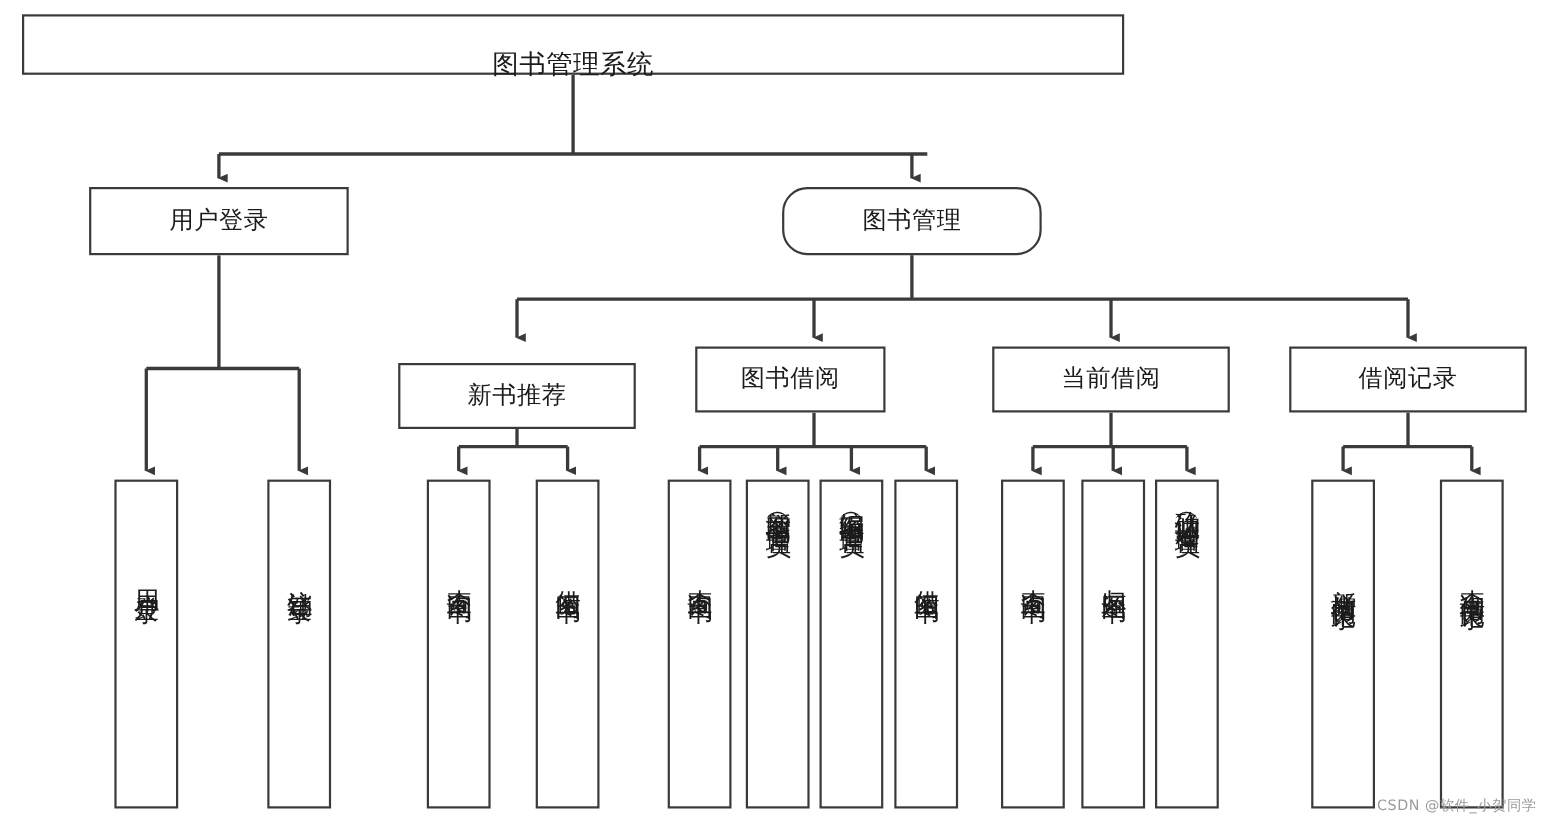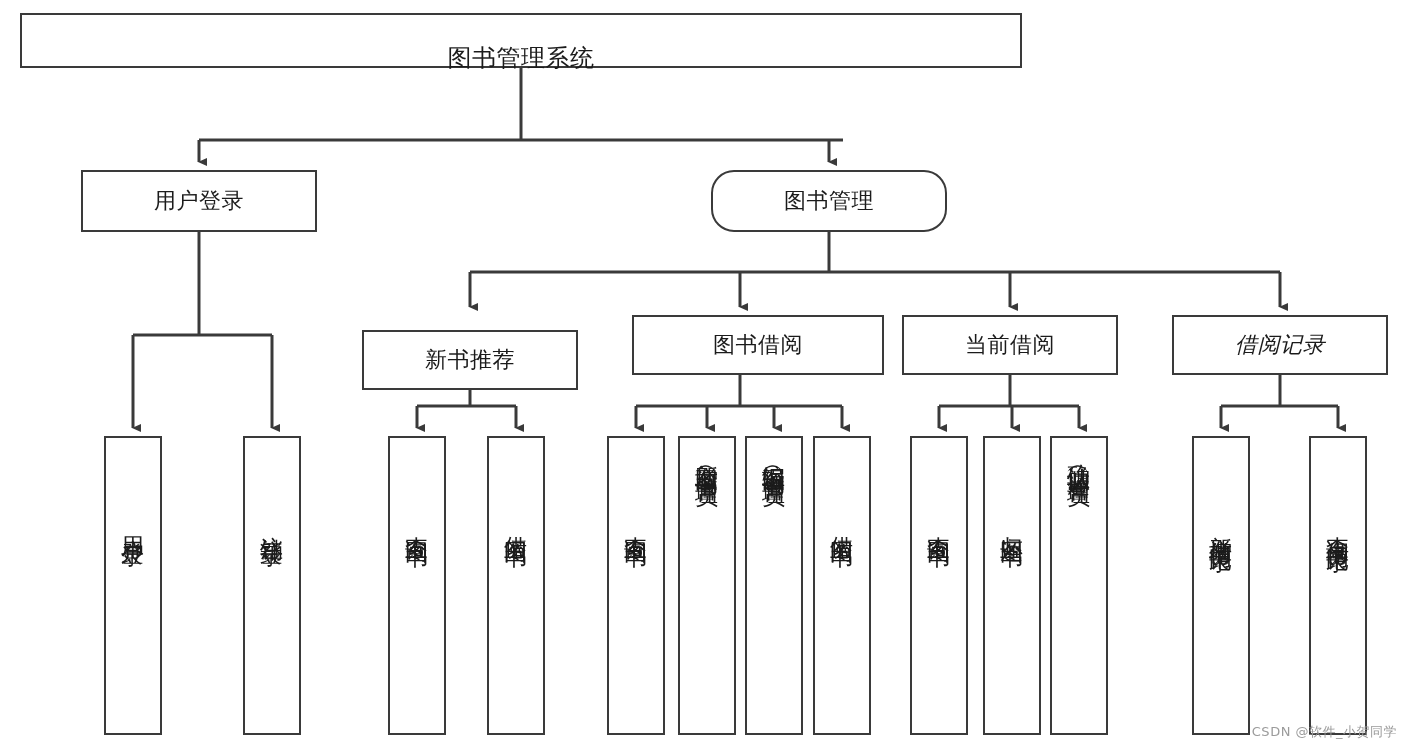--- a/index.html
+++ b/index.html
@@ -141,27 +141,27 @@
         <span class="node-label">用户登录</span>
       </div>
       <div class="node node-branch" style="left: 711px; top: 170px; width: 236px; height: 62px; border-radius: 23px;">
         <span class="node-label">图书管理</span>
       </div>
     </div>
   <div id="level3-layer">
       <div class="node node-branch" style="left: 362px; top: 315px; width: 216px; height: 60px; margin-top: 15px;">
         <span class="node-label">新书推荐</span>
       </div>
-      <div class="node node-branch" style="left: 632px; top: 315px; width: 252px; height: 60px;">
+      <div class="node node-branch" style="left: 632px; top: 315px; width: 173px; height: 60px;">
         <span class="node-label">图书借阅</span>
       </div>
       <div class="node node-branch" style="left: 902px; top: 315px; width: 216px; height: 60px;">
         <span class="node-label">当前借阅</span>
       </div>
-      <div class="node node-branch" style="left: 1172px; top: 315px; width: 216px; height: 60px; font-style: italic;">
+      <div class="node node-branch" style="left: 1172px; top: 315px; width: 216px; height: 60px;">
         <span class="node-label">借阅记录</span>
       </div>
     </div>
   <div id="leaf-layer">
       <div class="node node-leaf leaf-mid" style="left: 104px; top: 436px; width: 58px; height: 299px;">
         <span class="node-label">用户登录</span>
       </div>
       <div class="node node-leaf leaf-mid" style="left: 243px; top: 436px; width: 58px; height: 299px;">
         <span class="node-label">注销登录</span>
       </div>

